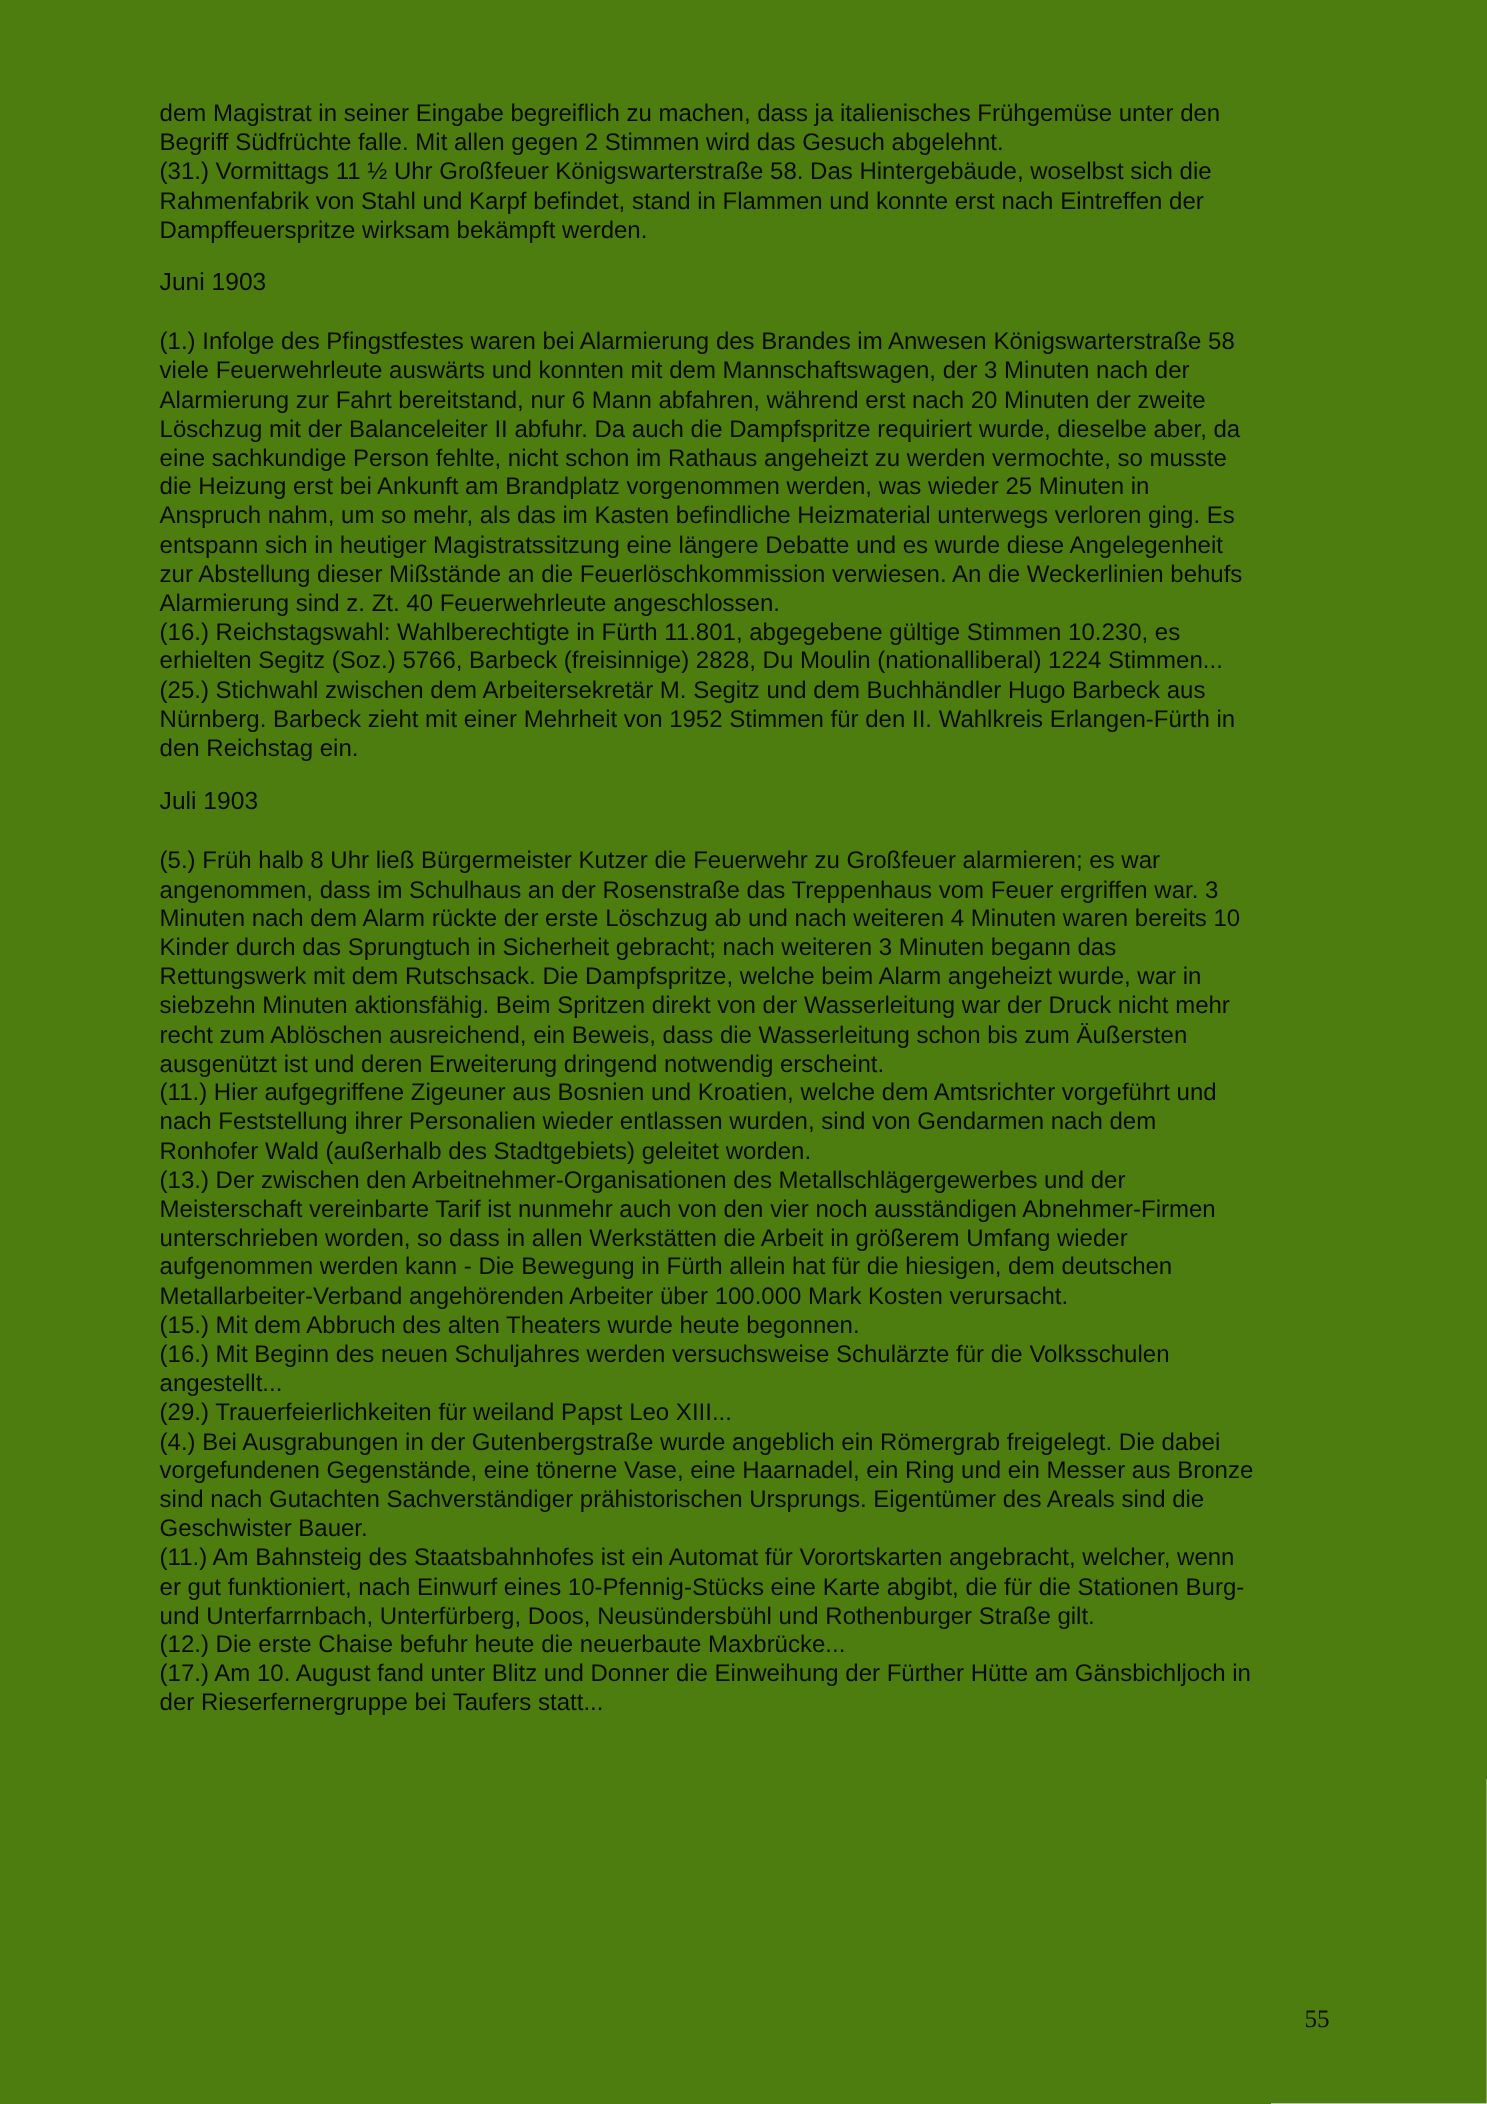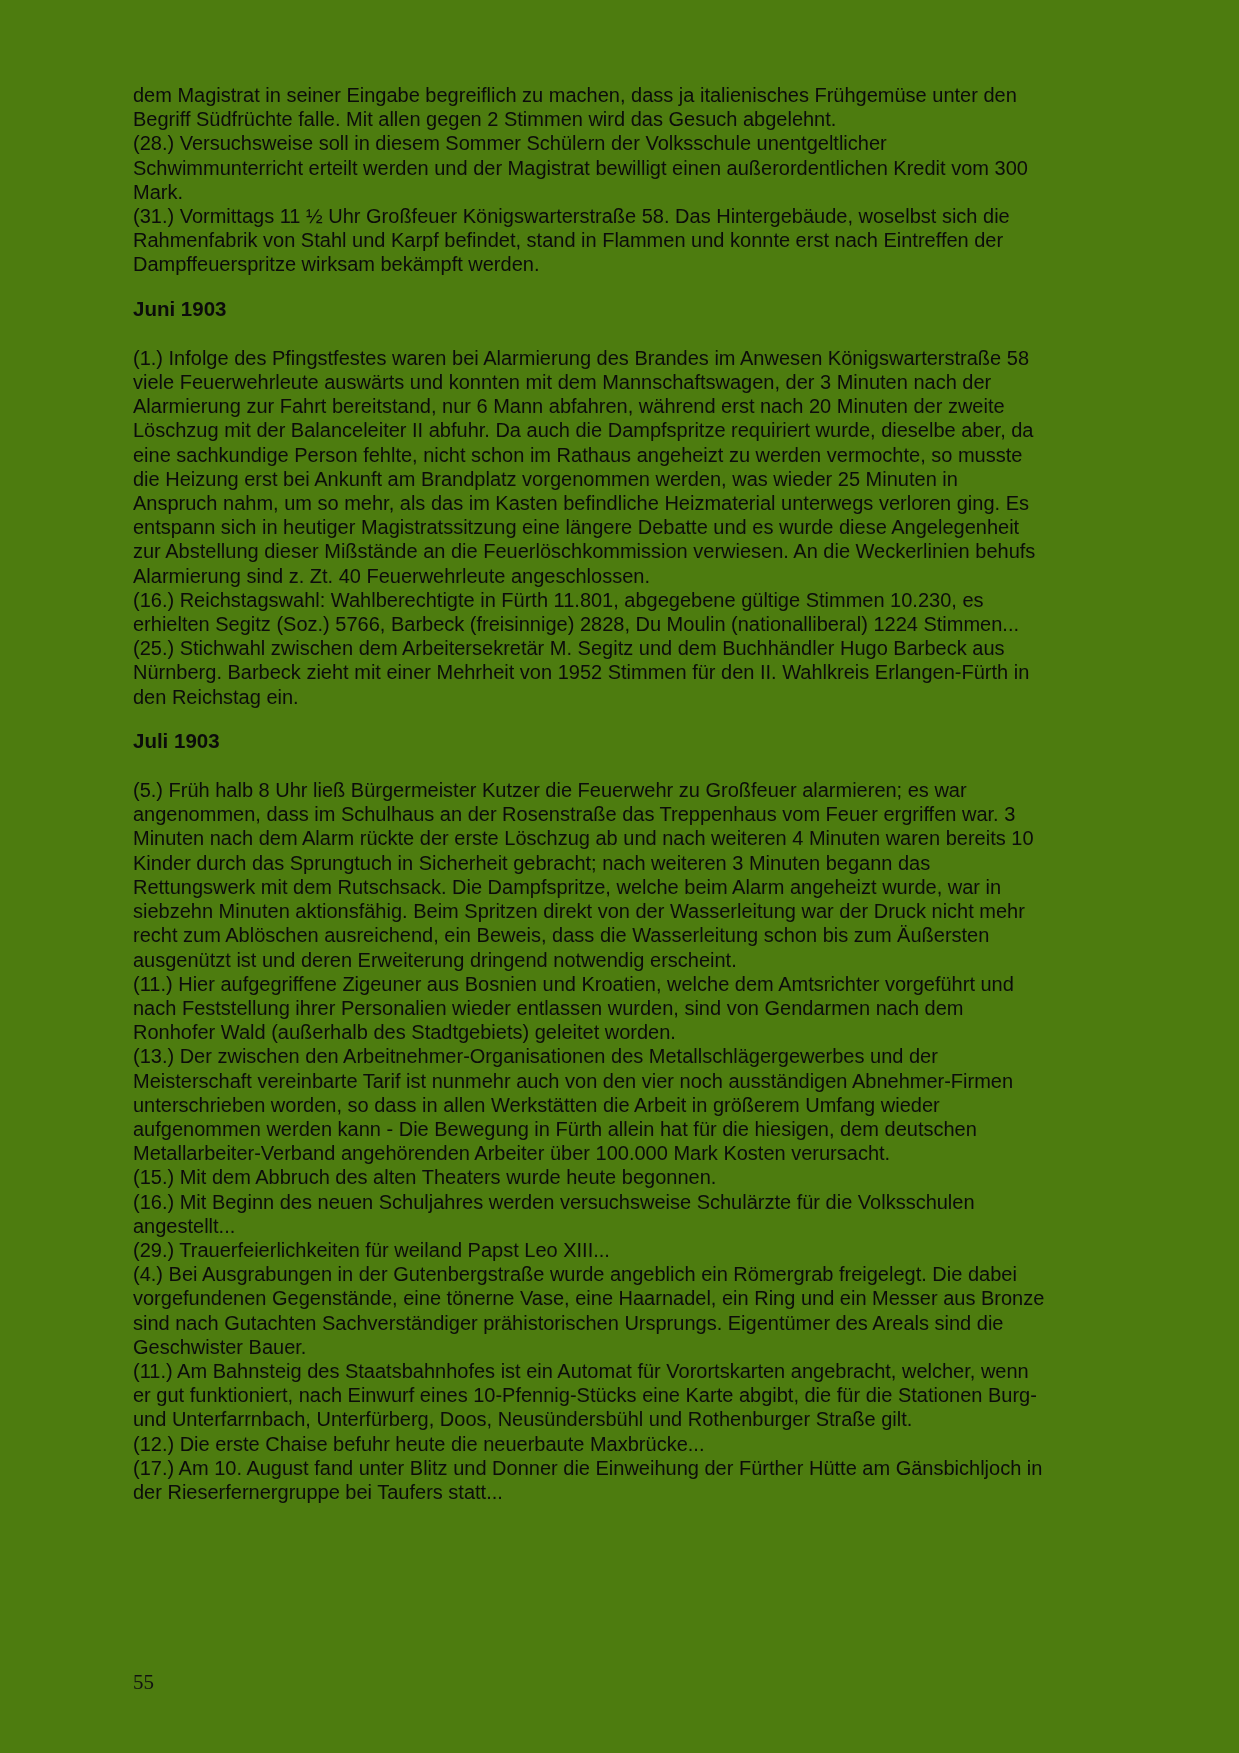--- a/index.html
+++ b/index.html
@@ -26,50 +26,47 @@
     letter-spacing: 0;
   }
   .content p {
     margin: 0;
     padding: 0;
     white-space: pre;   
   }
   .content h2 {
     font-size: 20.5px;
     line-height: 24.2px;
-    font-weight: bold;
+    font-weight: normal;
     margin: 20px 0 25px 0;
     padding: 0;
     white-space: pre;
   }
   section { margin: 0; padding: 0; }
   .page-number {
     position: absolute;
     left: 133px;
     top: 1669px;
     width: 975px;
-    text-align: left;
+    text-align: right;
     font-family: "Liberation Serif", serif;
     font-size: 21px;
     line-height: 26px;
     color: #111111;
   }
 </style>
 </head>
 <body>
 
 <div class="page">
   <div class="content">
 
     <section>
       <p>dem Magistrat in seiner Eingabe begreiflich zu machen, dass ja italienisches Frühgemüse unter den
 Begriff Südfrüchte falle. Mit allen gegen 2 Stimmen wird das Gesuch abgelehnt.</p>
-      <p>(28.) Versuchsweise soll in diesem Sommer Schülern der Volksschule unentgeltlicher
-Schwimmunterricht erteilt werden und der Magistrat bewilligt einen außerordentlichen Kredit vom 300
-Mark.</p>
       <p>(31.) Vormittags 11 ½ Uhr Großfeuer Königswarterstraße 58. Das Hintergebäude, woselbst sich die
 Rahmenfabrik von Stahl und Karpf befindet, stand in Flammen und konnte erst nach Eintreffen der
 Dampffeuerspritze wirksam bekämpft werden.</p>
     </section>
 
     <section>
       <h2>Juni 1903</h2>
       <p>(1.) Infolge des Pfingstfestes waren bei Alarmierung des Brandes im Anwesen Königswarterstraße 58
 viele Feuerwehrleute auswärts und konnten mit dem Mannschaftswagen, der 3 Minuten nach der
 Alarmierung zur Fahrt bereitstand, nur 6 Mann abfahren, während erst nach 20 Minuten der zweite

